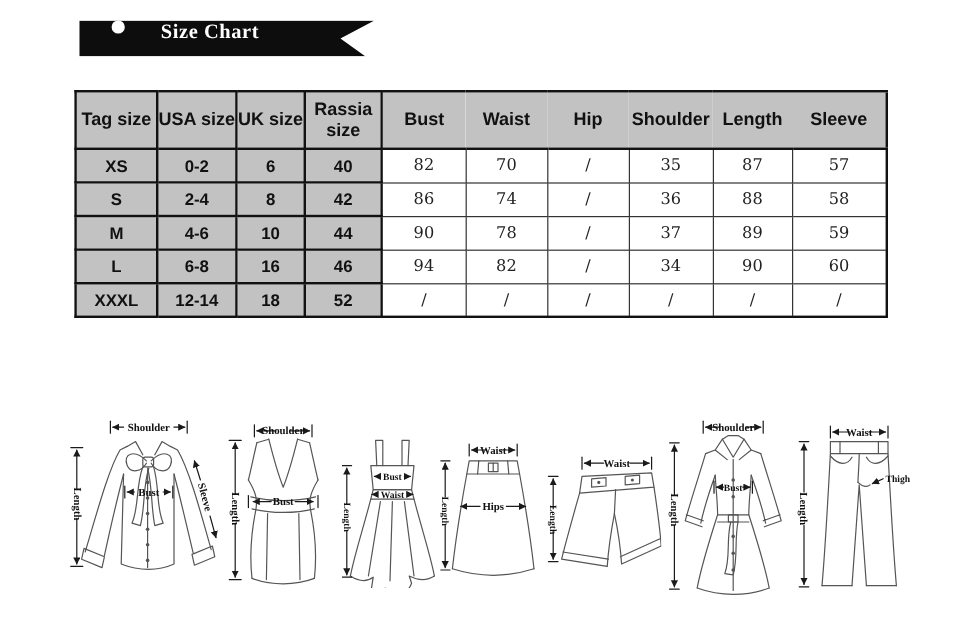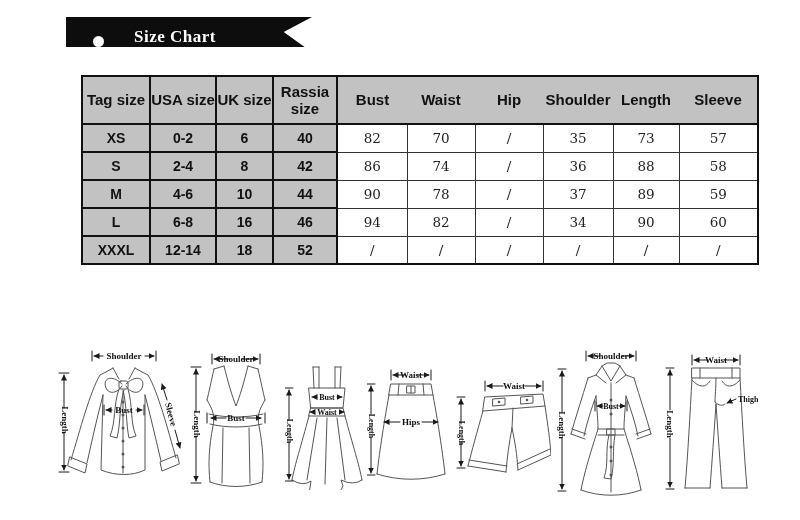--- a/index.html
+++ b/index.html
@@ -7,29 +7,29 @@
     --line:#555555; --label:#111111;
   }
   html,body{margin:0;padding:0;background:#ffffff;}
   .page{position:relative;width:800px;height:520px;background:#ffffff;overflow:hidden;
         font-family:"Liberation Sans",sans-serif;}
 
   
   .ribbon{position:absolute;left:66px;top:17px;width:246px;height:30px;
           background:var(--ribbon-bg);
           clip-path:polygon(0 0,100% 0,88.5% 50%,97% 100%,0 100%);
-          display:flex;align-items:flex-end;}
+          display:flex;align-items:flex-start;}
   .ribbon .dot{width:11px;height:11px;border-radius:50%;background:#ffffff;
                margin-left:27px;flex:none;}
   .ribbon .txt{color:#ffffff;font:bold 17px "Liberation Serif",serif;
                margin-left:30px;letter-spacing:.5px;white-space:nowrap;}
 
   
   table.size{position:absolute;left:62px;top:75px;border-collapse:collapse;
-             table-layout:fixed;border:2px solid var(--border);background:#fff;margin-left:19px;}
+             table-layout:fixed;border:2px solid var(--border);background:#fff;}
   table.size th,table.size td{text-align:center;vertical-align:middle;padding:0;
              overflow:hidden;}
   table.size thead th{height:46px;background:var(--table-gray);
              font:bold 15px "Liberation Sans",sans-serif;color:#111;
              border:2px solid var(--border);line-height:1.15;}
   table.size thead th.meas-h{border-left:none;border-right:none;}
   table.size tbody td{height:26px;}
   table.size td.gray-c{background:var(--table-gray);
              font:bold 14px "Liberation Sans",sans-serif;color:#111;
              border:2px solid var(--border);}
@@ -92,21 +92,21 @@
     <tbody>
         <tr>
           <td class="gray-c">XS</td>
           <td class="gray-c">0-2</td>
           <td class="gray-c">6</td>
           <td class="gray-c">40</td>
           <td class="val-c">82</td>
           <td class="val-c">70</td>
           <td class="val-c">/</td>
           <td class="val-c">35</td>
-          <td class="val-c">73</td>
+          <td class="val-c">87</td>
           <td class="val-c">57</td>
         </tr>
         <tr>
           <td class="gray-c">S</td>
           <td class="gray-c">2-4</td>
           <td class="gray-c">8</td>
           <td class="gray-c">42</td>
           <td class="val-c">86</td>
           <td class="val-c">74</td>
           <td class="val-c">/</td>

